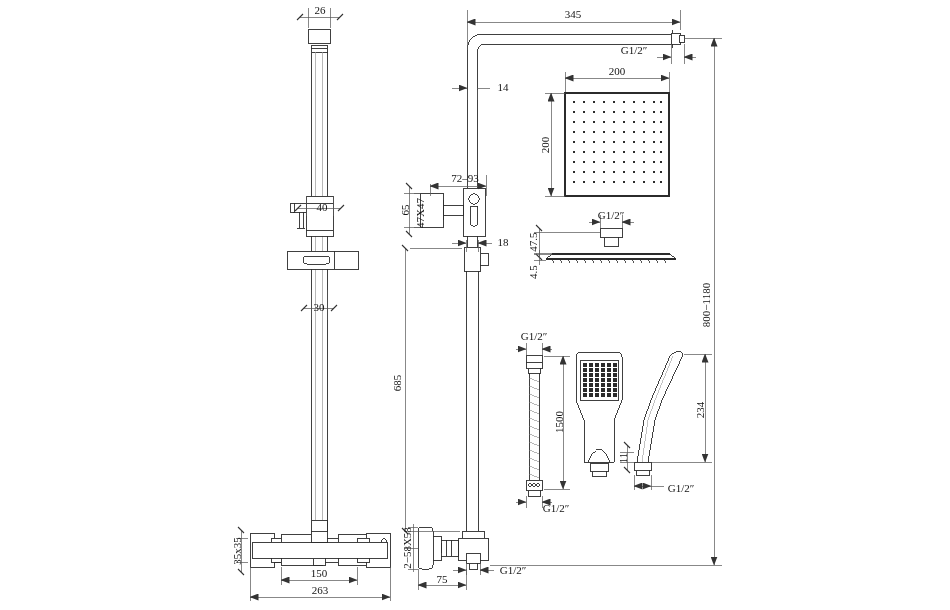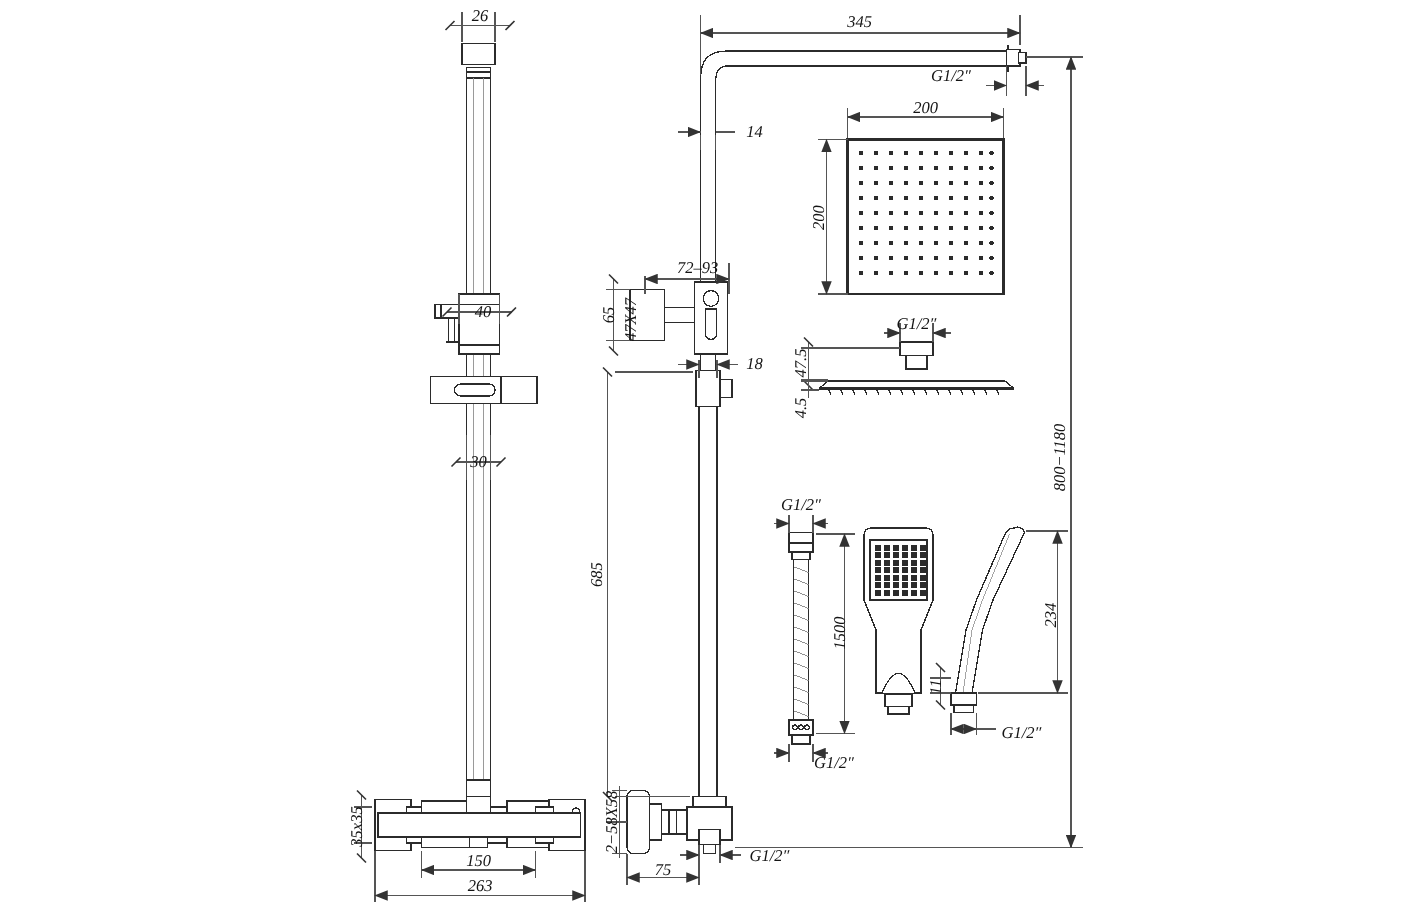--- a/index.html
+++ b/index.html
@@ -1,18 +1,18 @@
 <!DOCTYPE html>
 <html><head>
 <meta charset="utf-8">
 <style>
   html,body{margin:0;padding:0;background:#ffffff;}
   body{width:950px;height:610px;overflow:hidden;
        font-family:"Liberation Serif",serif;color:#1a1a1a;}
-  #sheet{position:relative;width:950px;height:610px;font-style:italic;}
+  #sheet{position:relative;width:950px;height:610px;}
   svg{position:absolute;left:0;top:0;}
   .dimtext{font-family:"Liberation Serif",serif;font-size:11px;fill:#141414;}
 </style>
 </head>
 <body>
 
 <div id="sheet">
 
 <svg width="950" height="610" viewBox="0 0 950 610">
   <defs>

